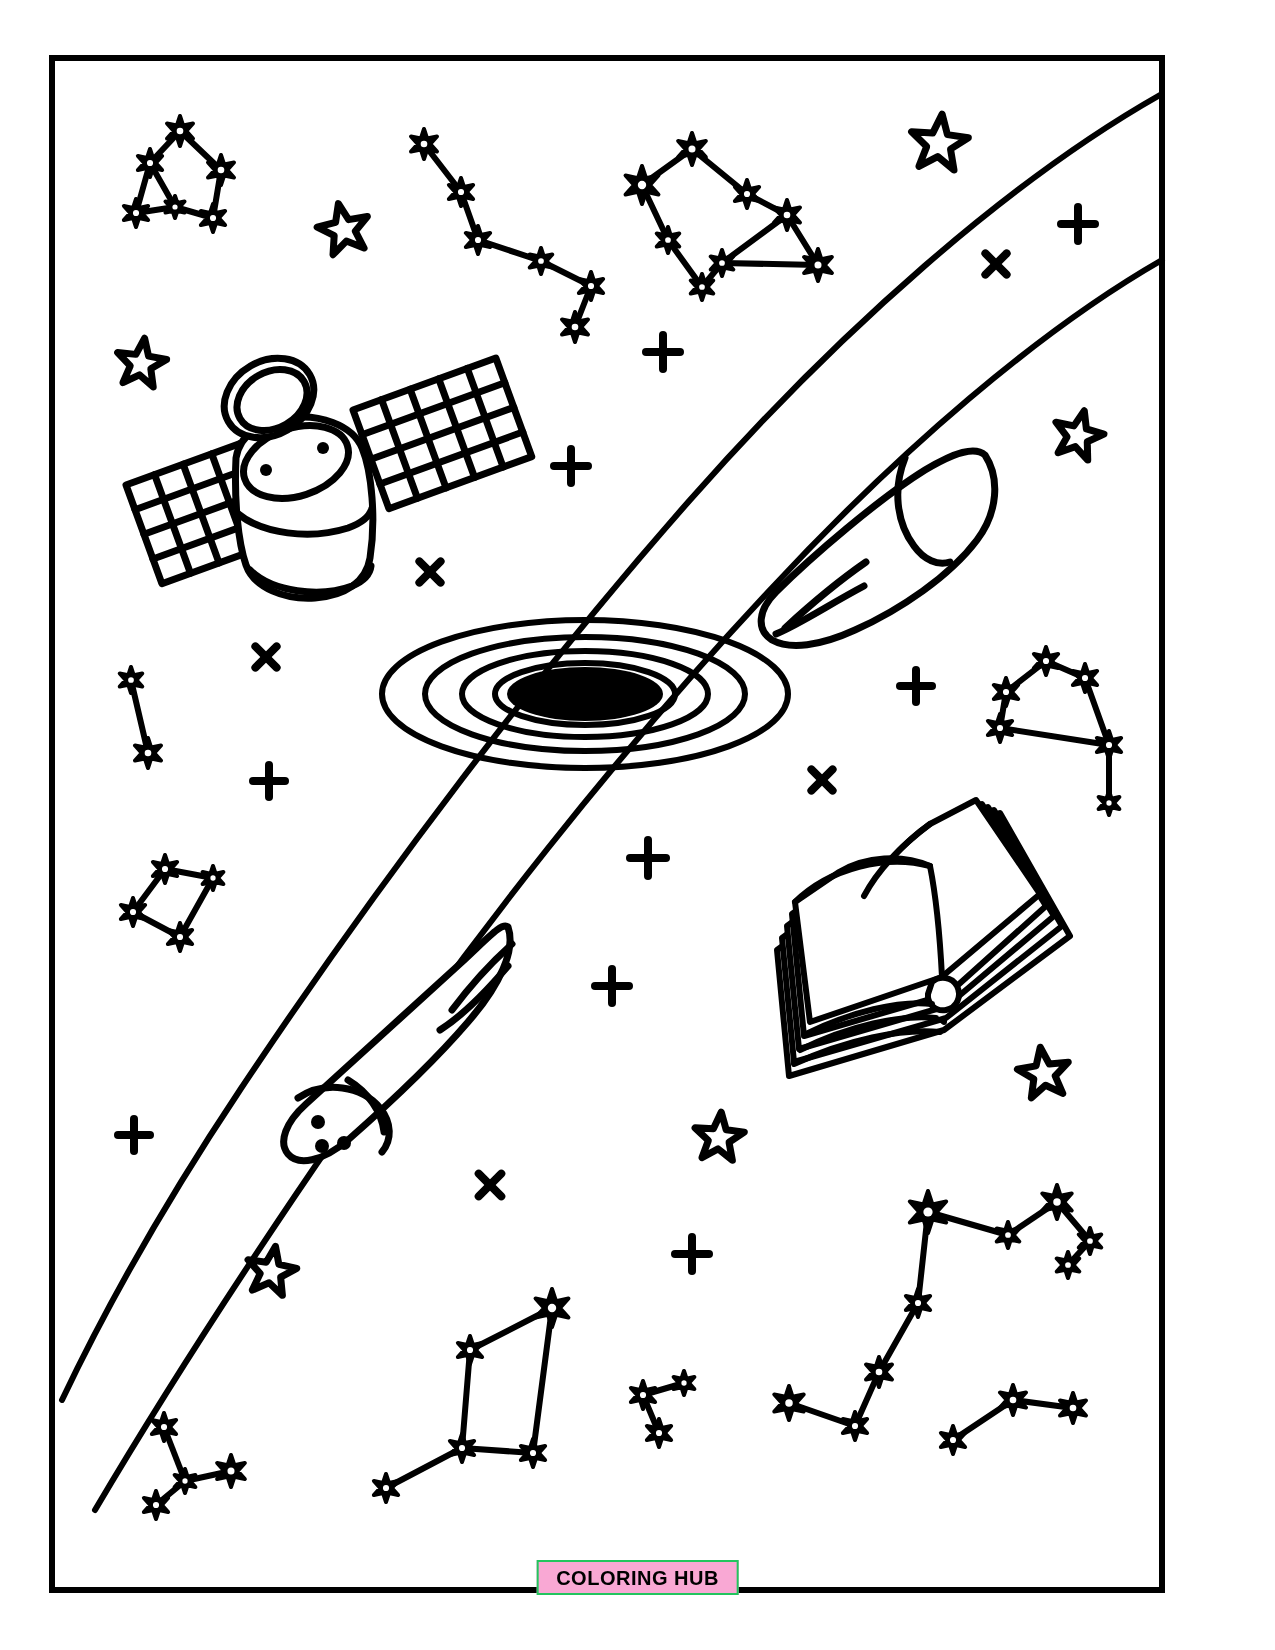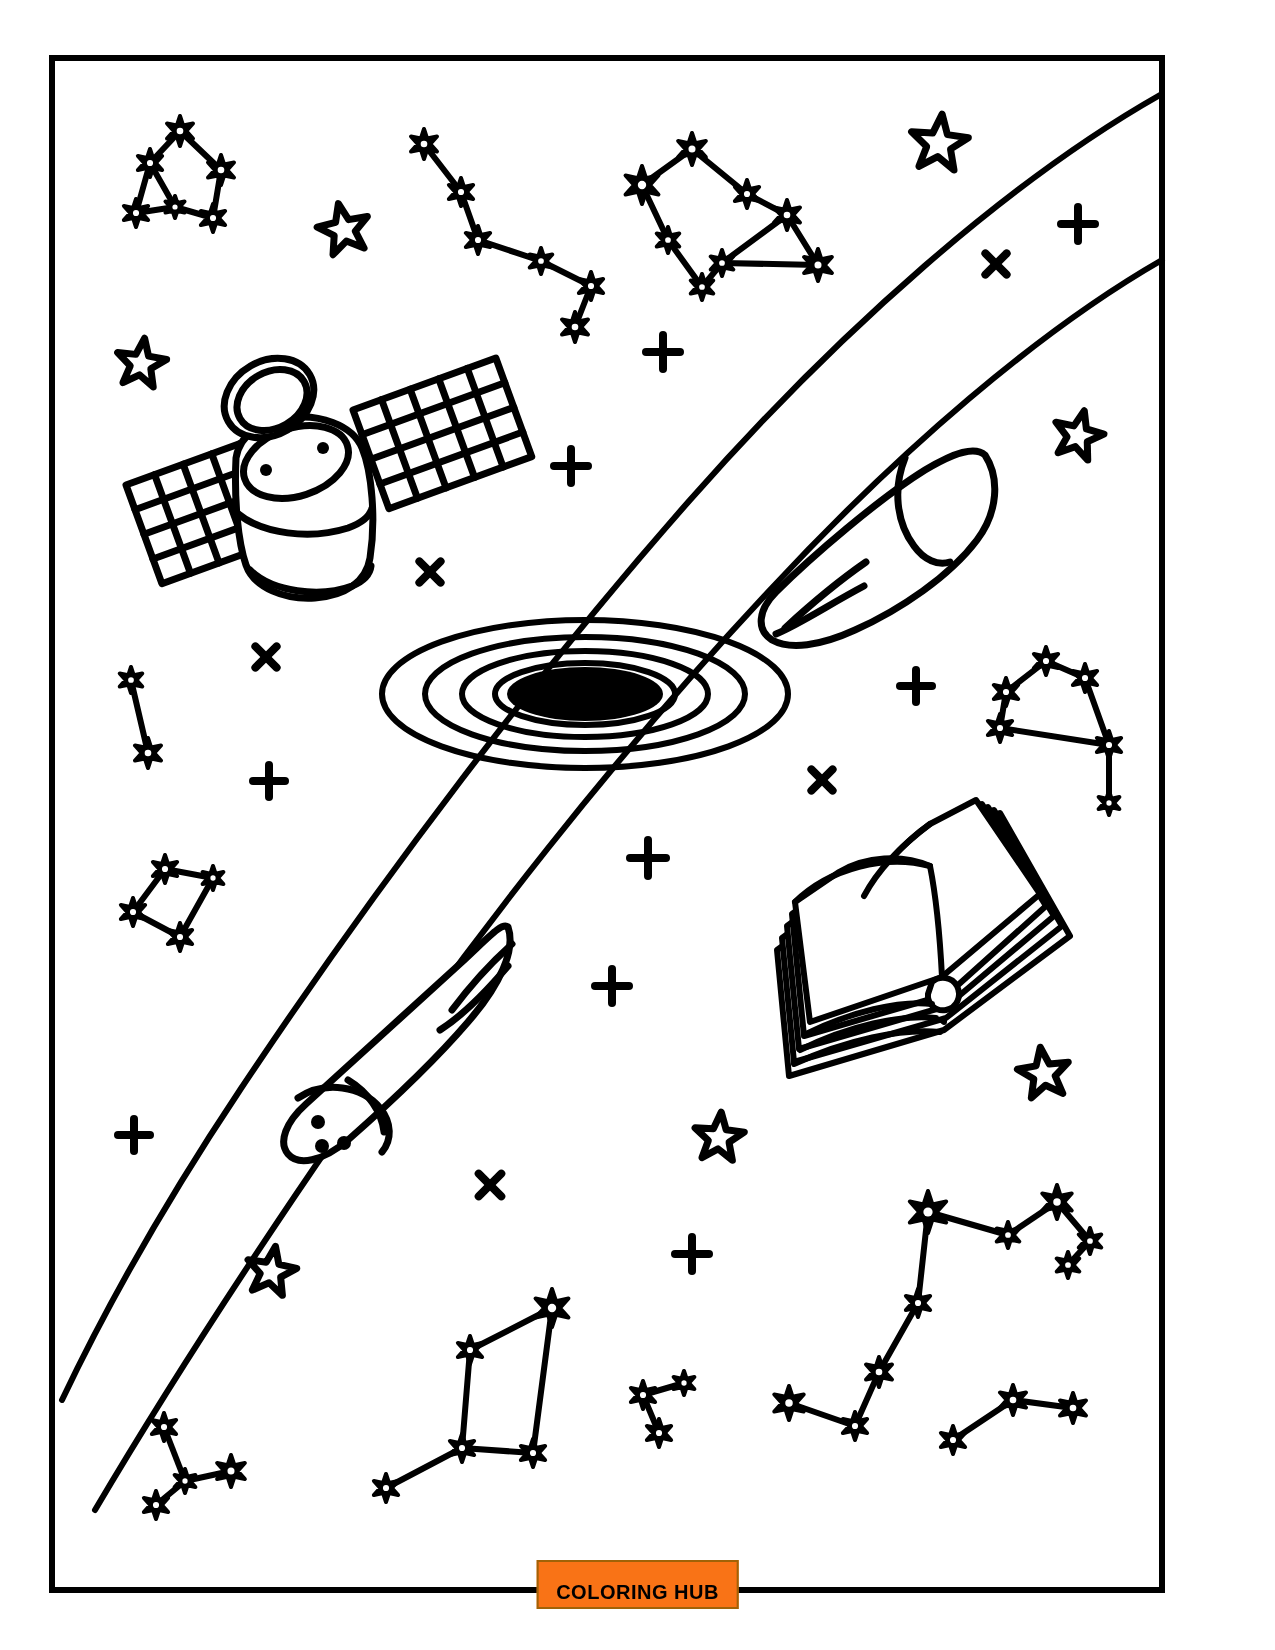--- a/index.html
+++ b/index.html
@@ -26,23 +26,23 @@
     top: 0;
     width: 1275px;
     height: 1650px;
     display: block;
   }
   .footer-badge {
     position: absolute;
     left: 50%;
     transform: translateX(-50%);
     top: 1560px;
-    background: #f97316;
-    border: 2px solid #a16207;
-    padding: 19px 18px 4px 18px;
+    background: #f9a8d4;
+    border: 2px solid #22c55e;
+    padding: 5px 18px 4px 18px;
     z-index: 5;
   }
   .footer-badge span {
     display: block;
     font-family: "Liberation Sans", sans-serif;
     font-weight: bold;
     font-size: 20px;
     letter-spacing: 0.5px;
     color: #000000;
     line-height: 22px;

